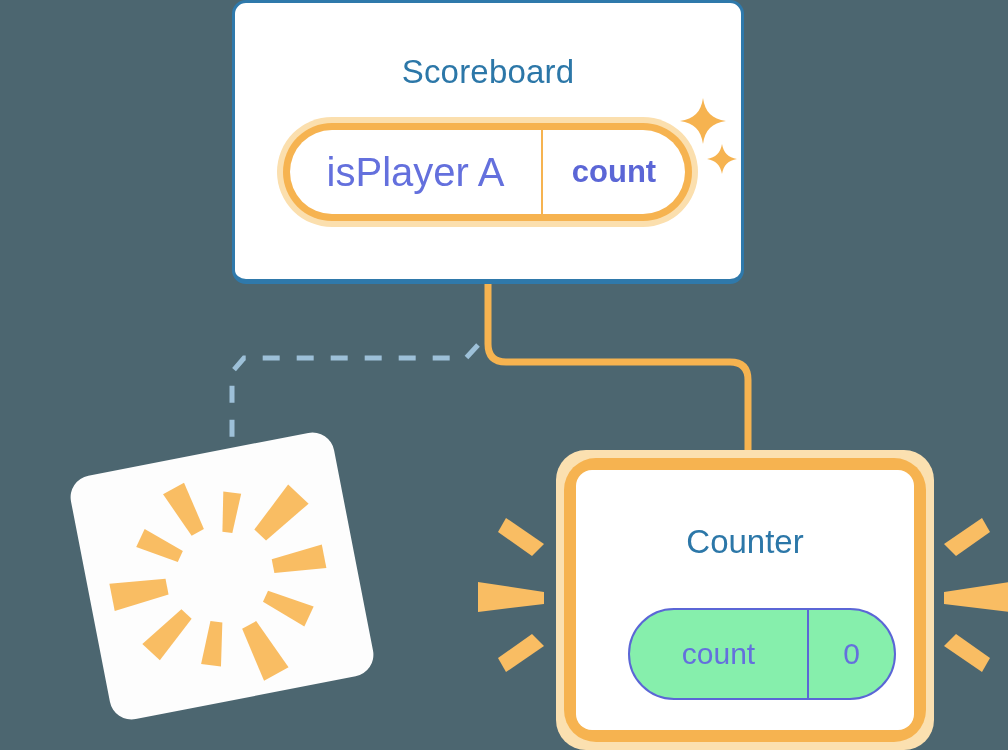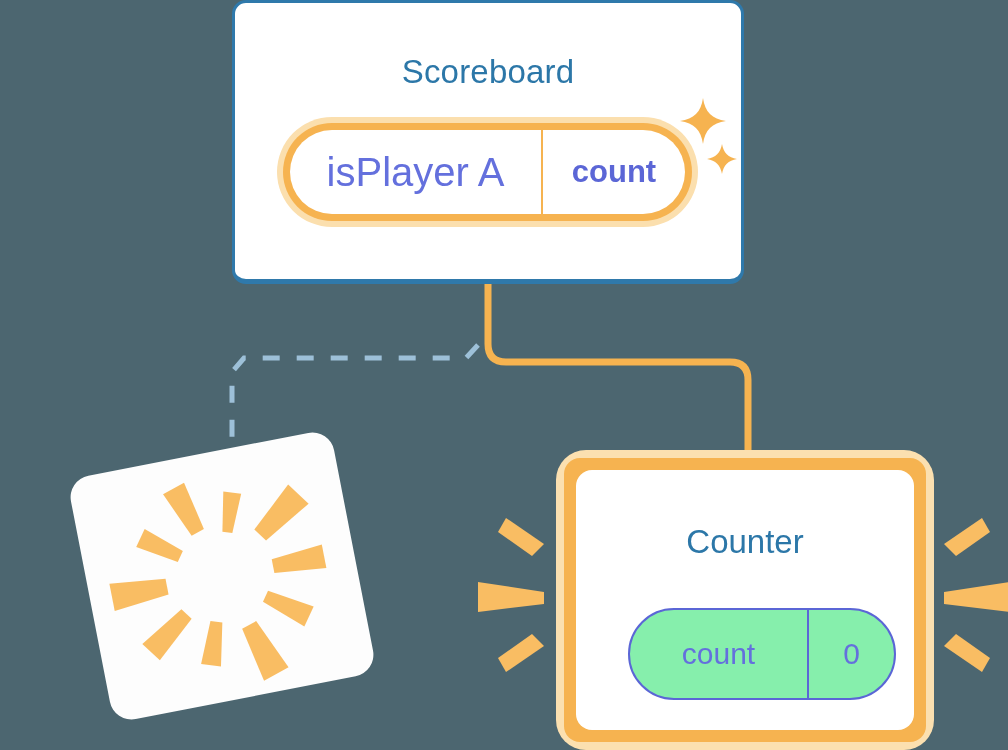--- a/index.html
+++ b/index.html
@@ -144,21 +144,21 @@
     box-sizing: border-box;
     z-index: 6;
   }
   .counter-inner-border {
     position: absolute;
     left: 8px;
     top: 8px;
     right: 8px;
     bottom: 8px;
     background: #f6b350;
-    border-radius: 16px;
+    border-radius: 32px;
     padding-left: 22px;
   }
   .counter-face {
     position: absolute;
     left: 12px;
     top: 12px;
     right: 12px;
     bottom: 12px;
     background: #ffffff;
     border-radius: 16px;

